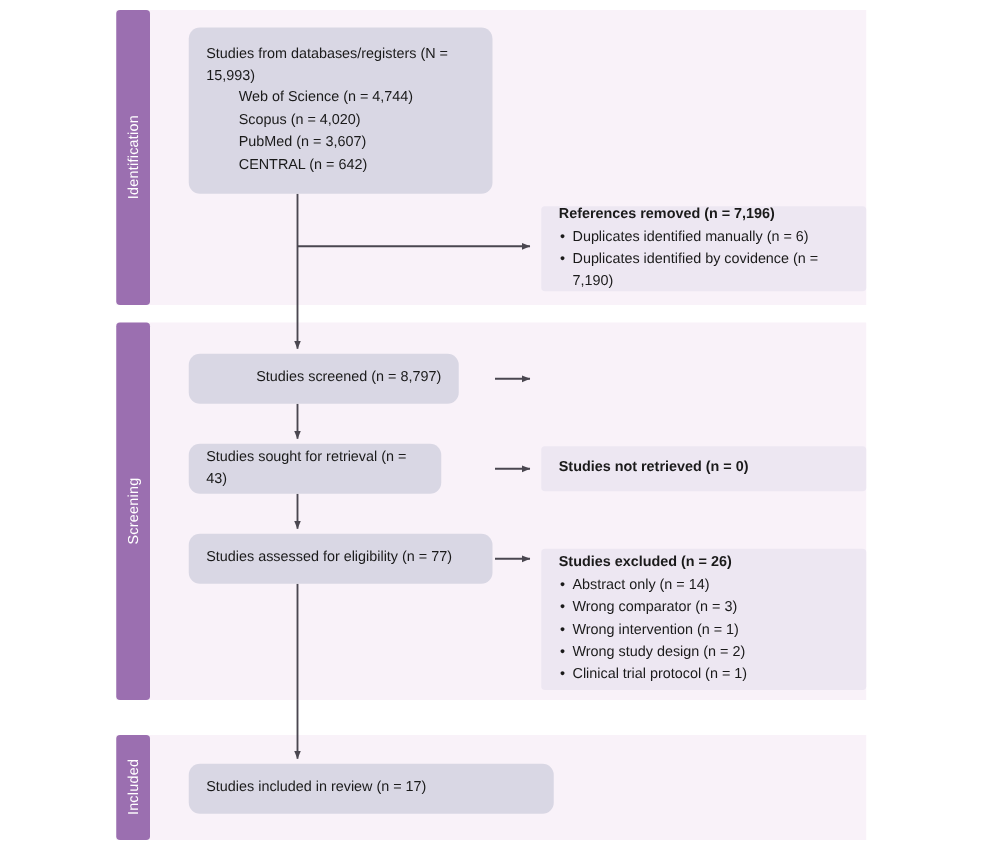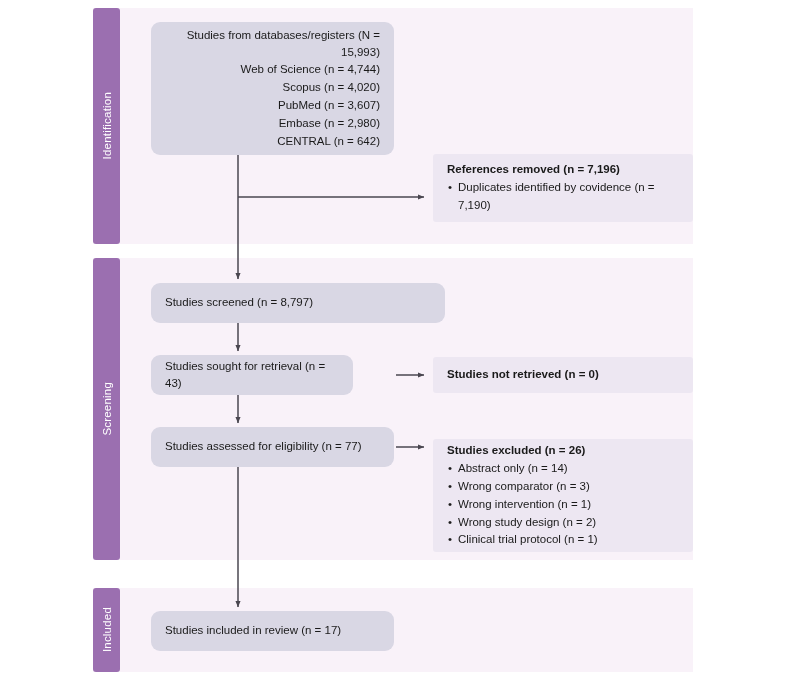--- a/index.html
+++ b/index.html
@@ -99,29 +99,29 @@
     top: 0;
   }
   .src-list {
     list-style: none;
     margin: 0;
     padding: 0 0 0 26px;
   }
   .src-list li { line-height: 1.55; }
 
   
-  .box-identification-sources { left: 151px; top: 22px;  width: 243px; height: 133px; text-align: right; }
-  .box-references-removed     { left: 433px; top: 154px; width: 260px; height: 68px;  }
-  .box-screened               { left: 151px; top: 283px; width: 294px; height: 40px;  }
+  .box-identification-sources { left: 151px; top: 22px;  width: 243px; height: 133px; }
+  .box-references-removed     { left: 433px; top: 165px; width: 260px; height: 68px;  }
+  .box-screened               { left: 151px; top: 283px; width: 216px; height: 40px; text-align: right;  }
   .box-excluded-screened      { left: 433px; top: 285px; width: 260px; height: 36px;  }
   .box-sought                 { left: 151px; top: 355px; width: 202px; height: 40px;  }
   .box-not-retrieved          { left: 433px; top: 357px; width: 260px; height: 36px; justify-content: center;  }
   .box-eligibility            { left: 151px; top: 427px; width: 243px; height: 40px;  }
   .box-excluded-eligibility   { left: 433px; top: 439px; width: 260px; height: 113px; }
-  .box-included               { left: 151px; top: 611px; width: 243px; height: 40px;  }
+  .box-included               { left: 151px; top: 611px; width: 292px; height: 40px;  }
 
   svg.connectors {
     position: absolute;
     left: 0; top: 0;
     width: 787px;
     height: 694px;
     pointer-events: none;
   }
 </style>
 </head>
@@ -166,28 +166,28 @@
   <div class="stagebar stagebar-included">
     <span class="stage-text">Included</span>
   </div>
 
   <div class="box box-main box-identification-sources">
     <div>Studies from databases/registers (N = 15,993)</div>
     <ul class="src-list">
       <li>Web of Science (n = 4,744)</li>
       <li>Scopus (n = 4,020)</li>
       <li>PubMed (n = 3,607)</li>
-      <li>Embase (n = 2,980)</li>
       <li>CENTRAL (n = 642)</li>
     </ul>
   </div>
 
   <div class="box box-side box-references-removed">
     <div class="side-title">References removed (n = 7,196)</div>
     <ul class="bullets">
+      <li>Duplicates identified manually (n = 6)</li>
       <li>Duplicates identified by covidence (n = 7,190)</li>
     </ul>
   </div>
 
   <div class="box box-main box-screened">
     <div>Studies screened (n = 8,797)</div>
   </div>
 
   <div class="box box-main box-sought">
     <div>Studies sought for retrieval (n = 43)</div>

